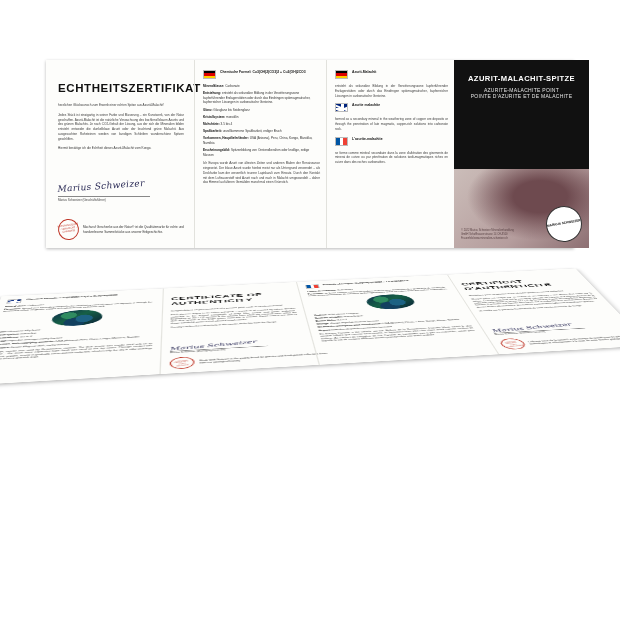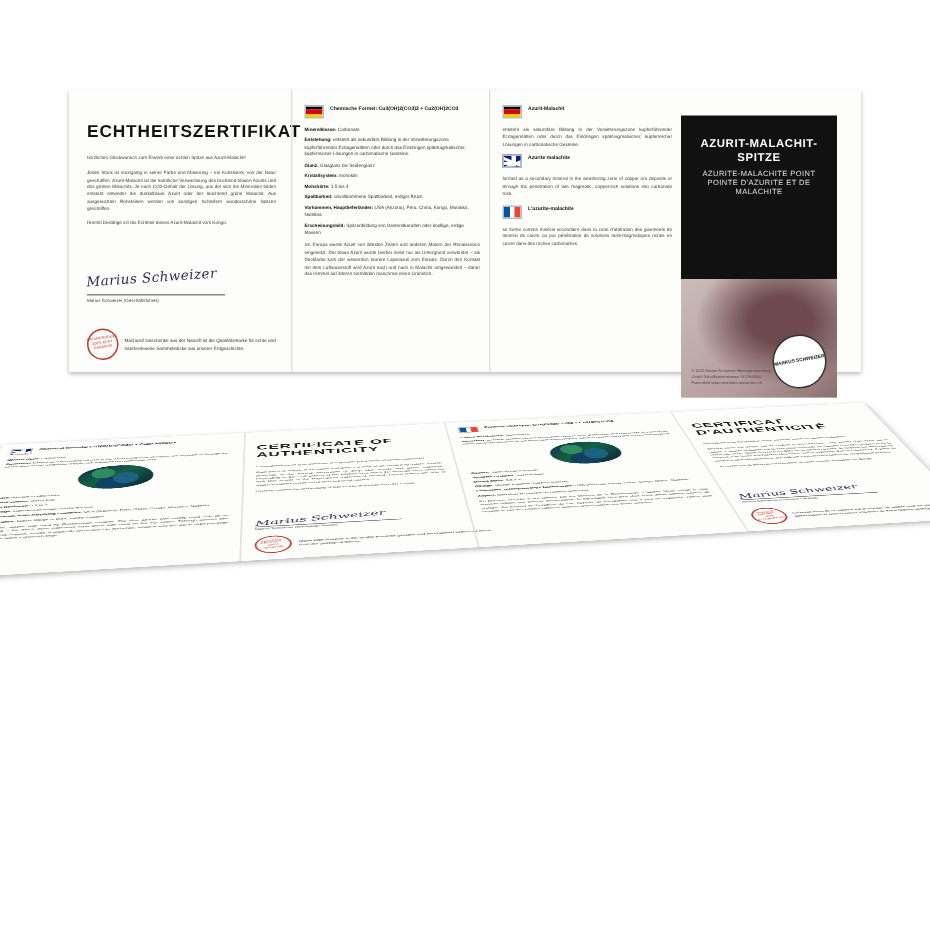--- a/index.html
+++ b/index.html
@@ -60,23 +60,23 @@
   .flag-uk b{position:absolute;left:0;top:3.7px;width:100%;height:2.2px;background:#fff;}
   .flag-fr em{display:block;width:33.33%;height:100%;float:left;}
   .flag-fr .f1{background:#0055a4;} .flag-fr .f2{background:#fff;} .flag-fr .f3{background:#ef4135;}
 
   .col-head{font-size:3.4px;font-weight:bold;color:#111;margin:0 0 2px 0;}
   .kv{font-size:3.1px;line-height:1.5;margin:0 0 2.5px 0;color:#333;}
   .kv b{color:#111;}
 
   
   .hero{
-    width:104px;height:100%;
+    width:135px;height:100%;
     background:linear-gradient(180deg,#111 0 58%, #c3b7b4 58% 100%);
-    position:relative;box-sizing:border-box;margin-top:17px;
+    position:relative;box-sizing:border-box;
   }
   .hero-top{padding:14px 8px 0 8px;text-align:center;color:#fff;}
   .hero-t1{font-size:7.6px;font-weight:bold;letter-spacing:.4px;}
   .hero-t2{font-size:5px;letter-spacing:.3px;margin-top:4px;color:#e3e3e3;}
   .hero-t3{font-size:5px;letter-spacing:.3px;color:#e3e3e3;}
   .hero-bottom{
     position:absolute;left:0;top:58%;width:100%;height:42%;
     background:
       radial-gradient(ellipse at 64% 35%, #6e4a4f 0 22%, transparent 60%),
       linear-gradient(135deg,#cbbdb9,#b59d9d 60%,#8d6f72);

